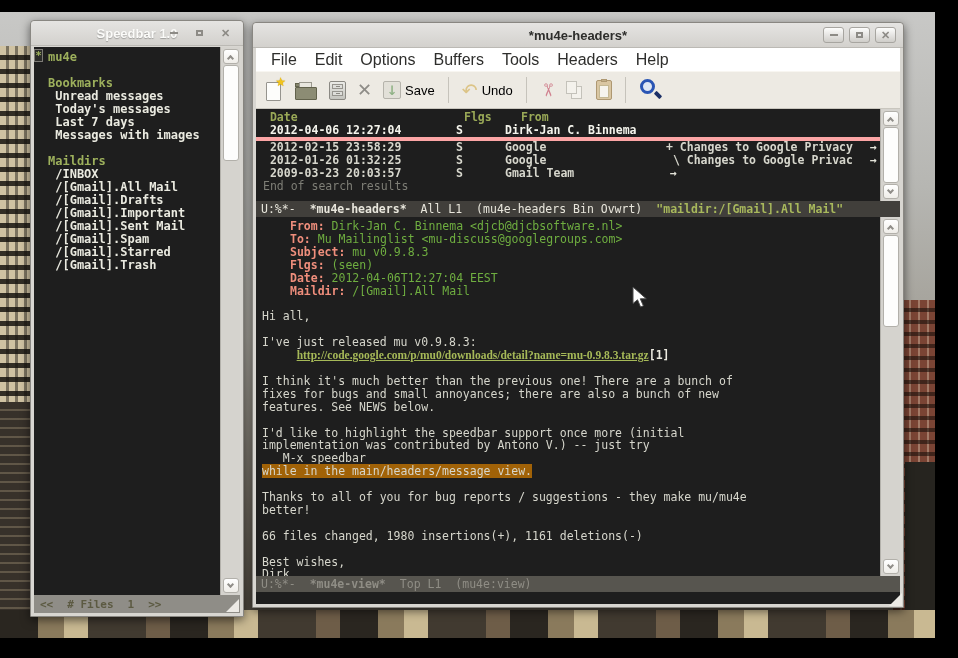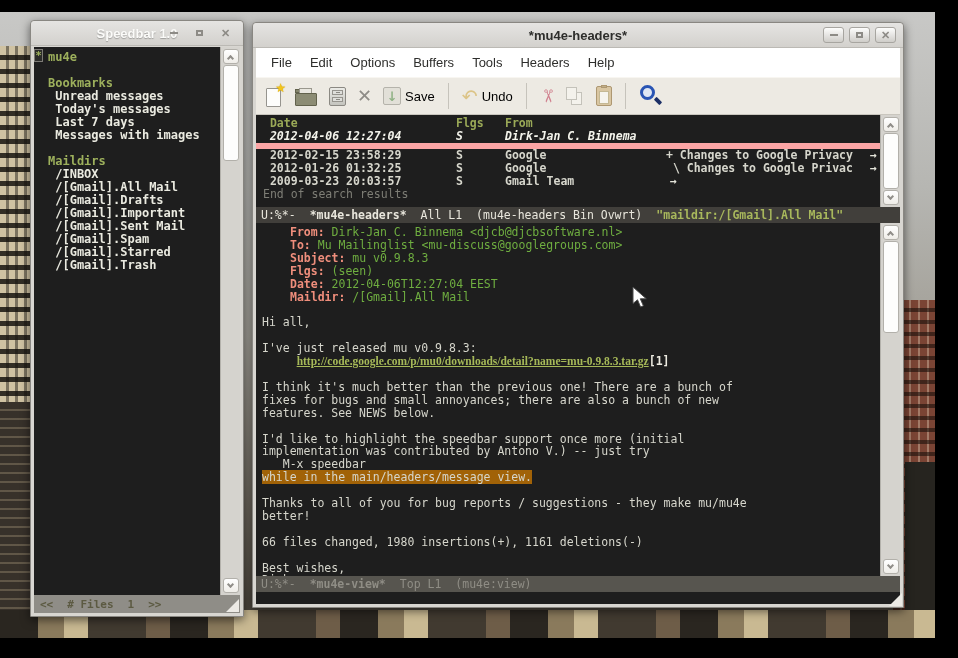--- a/index.html
+++ b/index.html
@@ -65,22 +65,22 @@
              white-space:pre; overflow:hidden; }
   .sb-line { padding-left:5px; color:#eaeae0; }
   .sb-head { color:#9db05c; }
   .sb-status { height:18px; background:#8f8d87; color:#5c5a42; font-size:11px; font-weight:bold;
                display:flex; align-items:center; padding:0 6px; position:relative; }
   .sb-status span { margin-right:14px; }
 
   
   #mu4e { left:252px; top:22px; width:652px; height:586px; }
   .mu-inner { position:absolute; left:3px; right:3px; top:25px; bottom:3px; display:flex; flex-direction:column; }
-  .menubar { height:29px; background:#ffffff; display:flex; align-items:center; padding-left:6px;
-             font-family:"Liberation Sans", sans-serif; font-size:13px; color:#2e2e2c; flex-shrink:0; }
+  .menubar { height:23px; background:#ffffff; display:flex; align-items:center; padding-left:6px;
+             font-family:"Liberation Sans", sans-serif; font-size:16px; color:#2e2e2c; flex-shrink:0; }
   .menu-item { padding:2px 9px; }
   .toolbar { height:38px; background:#edeae3; border-top:1px solid #f8f6f1; border-bottom:1px solid #c9c6be;
              display:flex; align-items:center; padding-left:10px; gap:11px; flex-shrink:0; }
   .tool { display:flex; align-items:center; gap:4px; }
   .tool-label { font-family:"Liberation Sans",sans-serif; font-size:13px; color:#000000; }
   .tsep { width:1px; height:26px; background:#c6c3bb; margin:0 2px; }
 
   
   .ic-new { position:relative; width:18px; height:22px; }
   .ic-new .paper { position:absolute; left:0; bottom:0; width:15px; height:19px; background:#fdfdfb;
@@ -112,25 +112,25 @@
   .ic-search .lens { position:absolute; left:1px; top:1px; width:15px; height:15px; border:3px solid #2a55b4;
                      border-radius:50%; background:#dfe7f4; }
   .ic-search .handle { position:absolute; left:15px; top:15px; width:8px; height:4px; background:#1c2f66;
                        transform:rotate(45deg); border-radius:1px; }
 
   
   .pane { background:#1e1e1e; display:flex; overflow:hidden; }
   .hdr-pane { height:92px; flex-shrink:0; }
   .hdr-rows { flex:1; padding-top:2px; font-size:11.5px; font-weight:bold; line-height:13px; overflow:hidden; }
   .h-row { display:flex; padding-left:7px; color:#d6d6cc; white-space:pre; }
-  .h-cols { color:#9aa957; }
+  .h-cols { color:#9aa957;gap:8px; }
   .h-date { width:193px; flex-shrink:0; } .h-flgs { width:49px; flex-shrink:0; }
   .h-from { width:161px; flex-shrink:0; } .h-subj { flex:1; overflow:hidden; }
   .h-arrow { width:14px; flex-shrink:0; text-align:right; padding-right:3px; color:#e4e4da; }
-  .h-row.selected { color:#f4f4ec; border-bottom:6px solid #fca5a5;font-style:italic; }
+  .h-row.selected { color:#f4f4ec; border-bottom:4px solid #fca5a5; }
   .h-end { padding-left:7px; color:#7e7e76; font-weight:normal; font-size:11.5px; line-height:13px; }
 
   .modeline { height:16px; flex-shrink:0; display:flex; align-items:center; padding:0 5px;
               font-size:11.5px; white-space:pre; overflow:hidden; }
   .ml-active { background:#413f3b; color:#e8e6dc; }
   .ml-inactive { background:#57554f; color:#8f8d85; }
   .modeline .buf { font-weight:bold; }
   .ml-extra { color:#a8b85c; font-weight:bold; }
   .modeline span { margin-right:14px; }
 

